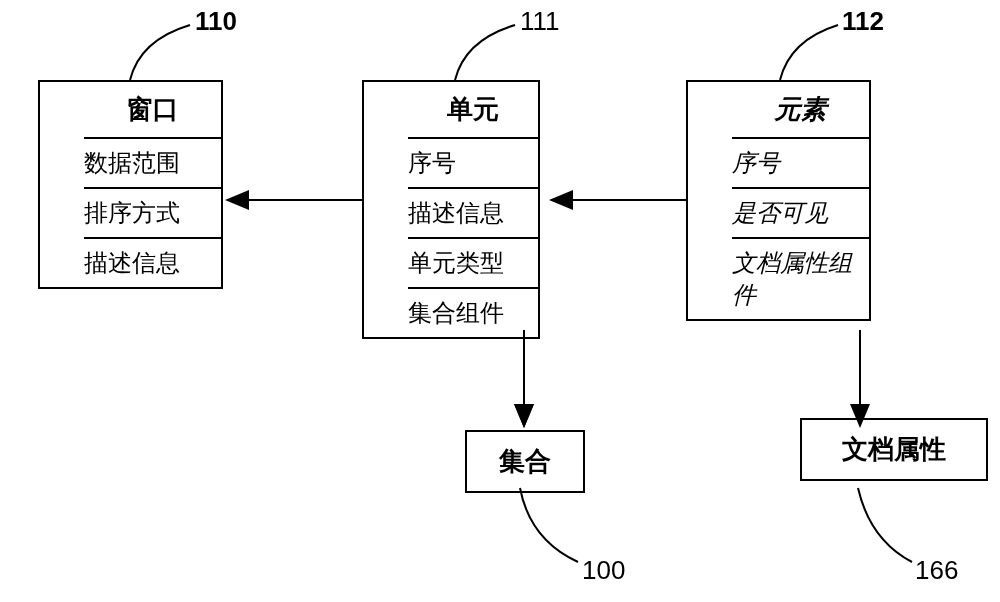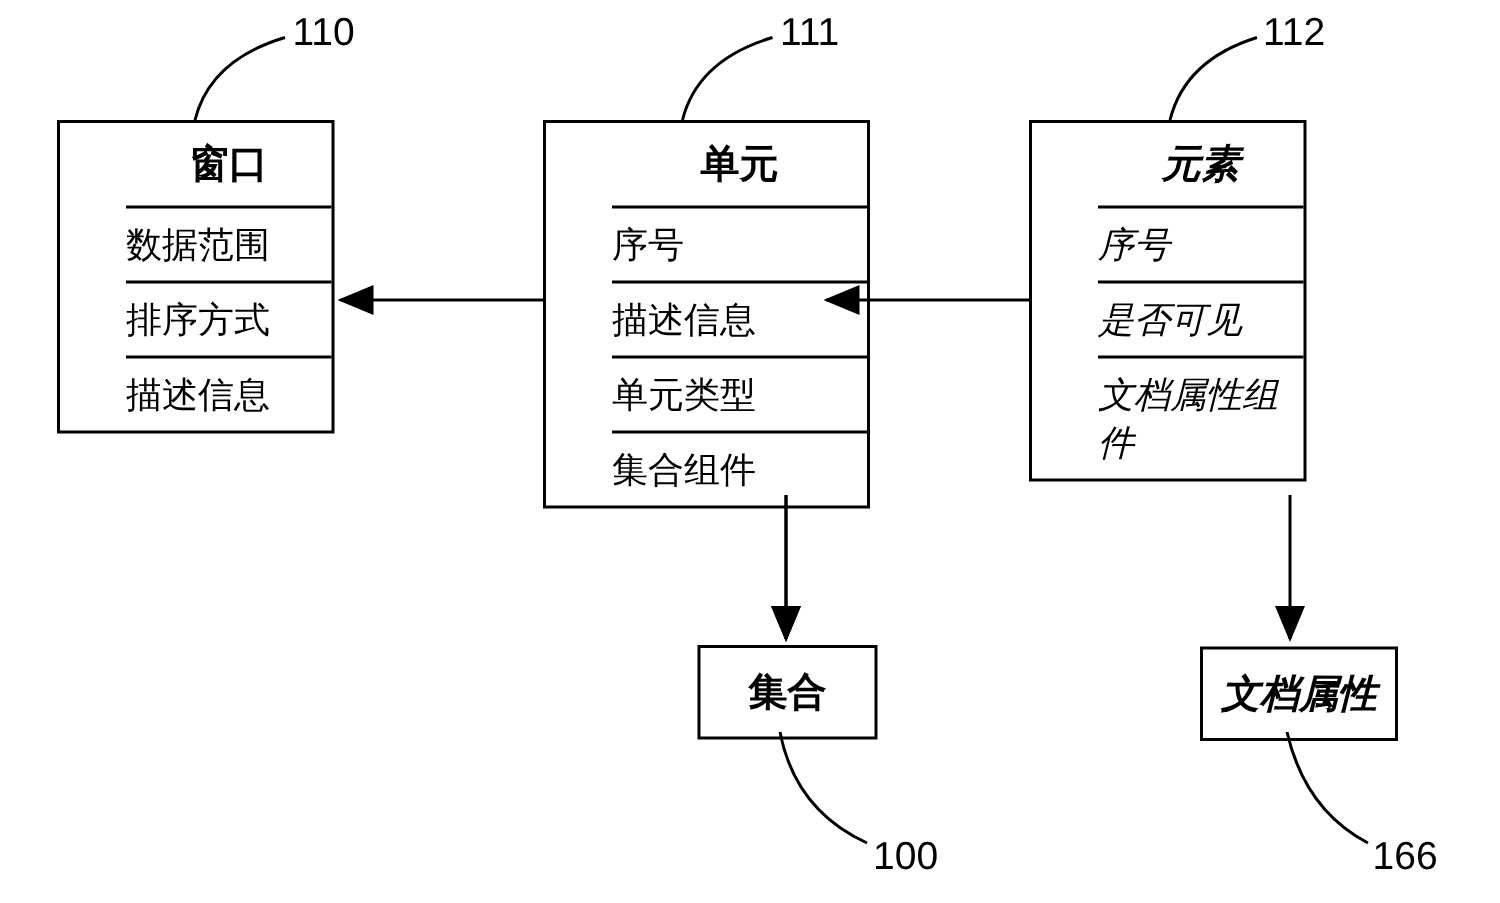--- a/index.html
+++ b/index.html
@@ -55,42 +55,42 @@
 </head>
 <body>
 
 <div class="entity-box" style="left:38px; top:80px; width:185px;">
   <div class="entity-header">窗口</div>
   <div class="entity-row">数据范围</div>
   <div class="entity-row">排序方式</div>
   <div class="entity-row">描述信息</div>
 </div>
 
-<div class="entity-box" style="left:362px; top:80px; width:218px;">
+<div class="entity-box" style="left:362px; top:80px; width:178px;">
   <div class="entity-header">单元</div>
   <div class="entity-row">序号</div>
   <div class="entity-row">描述信息</div>
   <div class="entity-row">单元类型</div>
   <div class="entity-row">集合组件</div>
 </div>
 
 <div class="entity-box" style="left:686px; top:80px; width:185px;font-style:italic;">
   <div class="entity-header">元素</div>
   <div class="entity-row">序号</div>
   <div class="entity-row">是否可见</div>
   <div class="entity-row">文档属性组件</div>
 </div>
 
 <div class="small-box" style="left:465px; top:430px; width:120px;">集合</div>
 
-<div class="small-box" style="left:800px; top:431px; width:132px;font-style:italic;">文档属性</div>
+<div class="small-box" style="left:800px; top:418px; width:188px;">文档属性</div>
 
-<div class="label-num" style="left:195px; top:6px;">110</div>
+<div class="label-num" style="left:195px; top:6px;font-weight:bold;">110</div>
 <div class="label-num" style="left:520px; top:6px;">111</div>
-<div class="label-num" style="left:842px; top:6px;">112</div>
+<div class="label-num" style="left:842px; top:6px;font-weight:bold;">112</div>
 <div class="label-num" style="left:582px; top:555px;">100</div>
 <div class="label-num" style="left:915px; top:555px;">166</div>
 
 <svg class="overlay">
   <defs>
     <marker id="arrowhead" markerWidth="12" markerHeight="10" refX="11" refY="5" orient="auto">
       <polygon points="0 0, 12 5, 0 10" fill="#000"></polygon>
     </marker>
   </defs>
 

